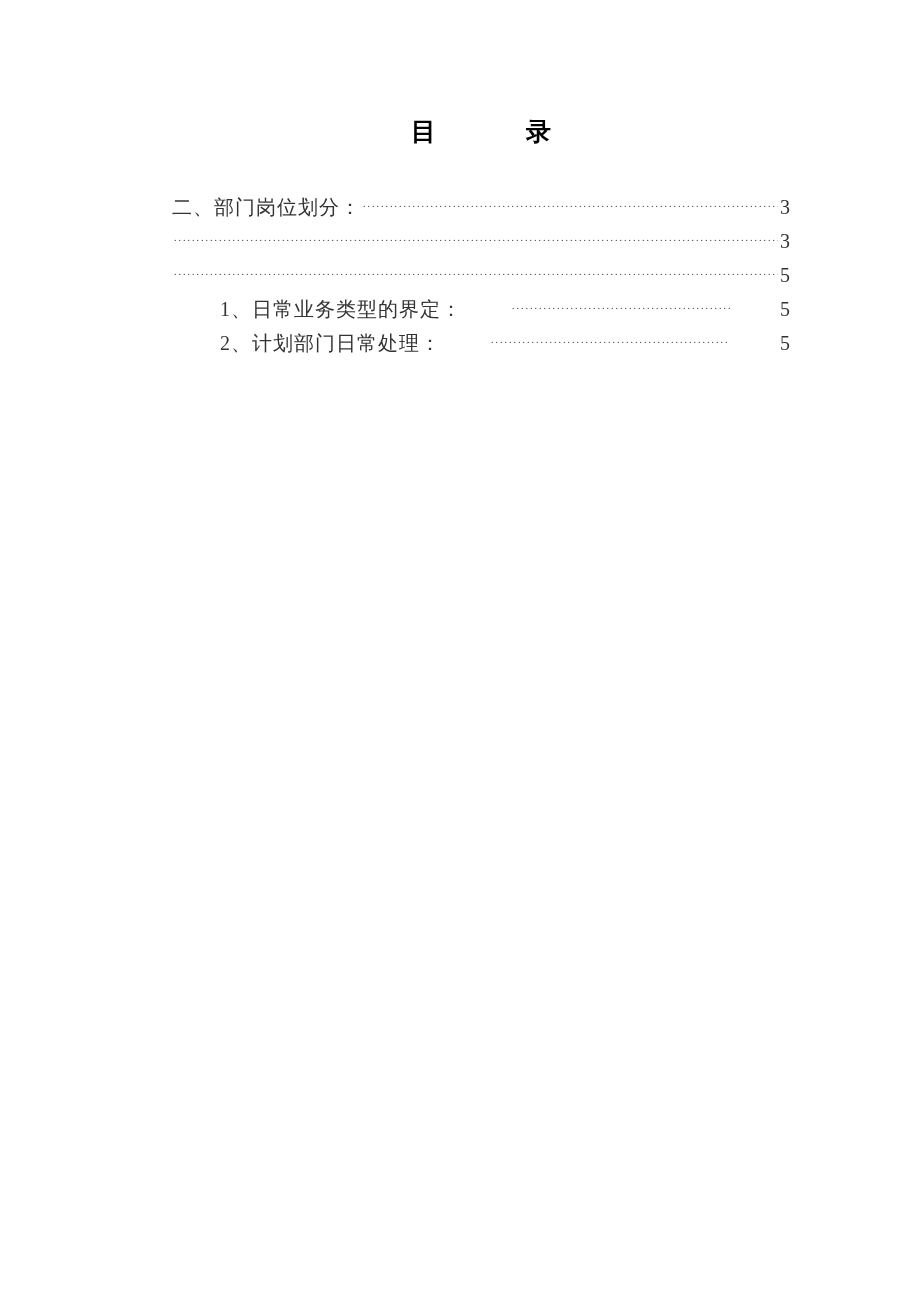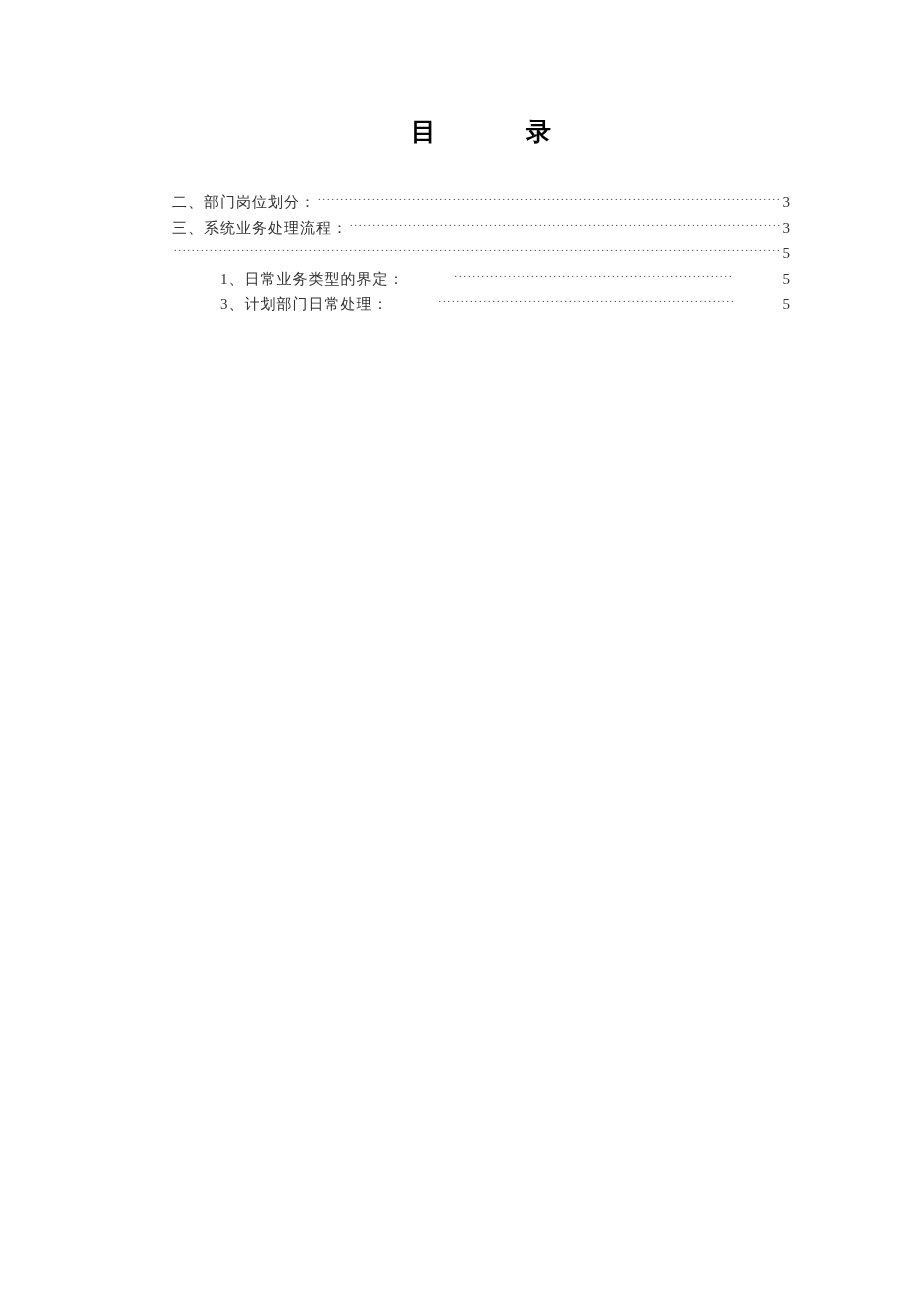--- a/index.html
+++ b/index.html
@@ -22,21 +22,21 @@
       justify-content: center;
       align-items: baseline;
       gap: 90px;
       margin-bottom: 42px;
       font-family: "SimHei", "黑体", sans-serif;
       font-weight: bold;
       font-size: 25px;
       color: #000;
     }
     .toc-list {
-      font-size: 15px;
+      font-size: 20px;
       color: #333;
       line-height: 1.7;
     }
     .toc-entry {
       display: flex;
       align-items: baseline;
       white-space: nowrap;
       margin-bottom: 0px;
     }
     .toc-entry.sub {
@@ -78,36 +78,35 @@
 
   <div class="toc-list">
 
     <div class="toc-entry">
       <span class="toc-label">二、部门岗位划分：</span>
       <span class="toc-dots"></span>
       <span class="toc-page">3</span>
     </div>
 
     <div class="toc-entry">
-      <span class="toc-label">三、系统业务处理流程：</span>
       <span class="toc-dots"></span>
       <span class="toc-page">3</span>
     </div>
 
     <div class="toc-entry">
       <span class="toc-dots"></span>
       <span class="toc-page">5</span>
     </div>
 
     <div class="toc-entry sub">
       <span class="toc-label">1、日常业务类型的界定：</span>
       <span class="toc-dots"></span>
       <span class="toc-page">5</span>
     </div>
 
     <div class="toc-entry sub">
-      <span class="toc-label">3、计划部门日常处理：</span>
+      <span class="toc-label">2、计划部门日常处理：</span>
       <span class="toc-dots"></span>
       <span class="toc-page">5</span>
     </div>
 
   </div>
 </div>
 
 </body></html>

